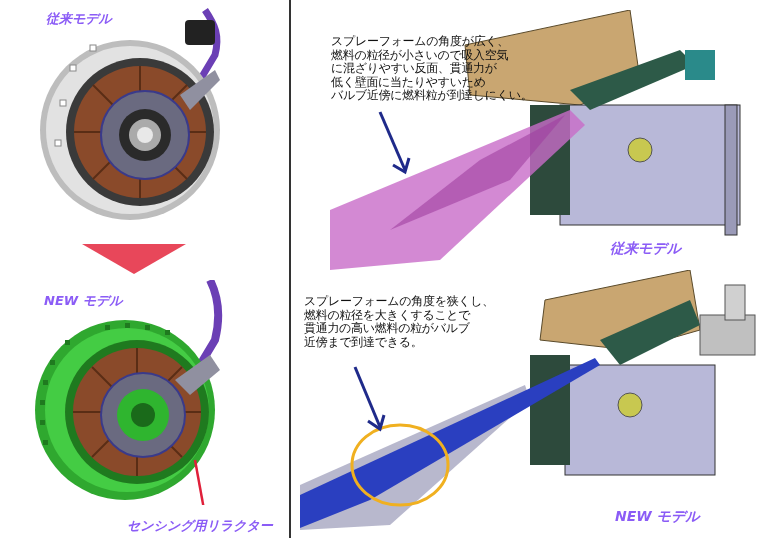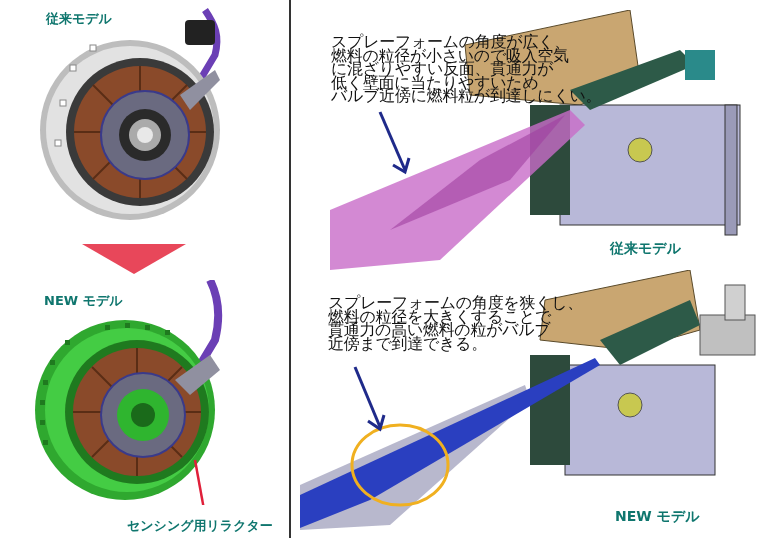--- a/index.html
+++ b/index.html
@@ -1,19 +1,19 @@
 <!DOCTYPE html>
 <html><head>
 <meta charset="utf-8">
 <style>
   html,body{margin:0;padding:0;background:#fff;}
   body{width:757px;height:538px;position:relative;overflow:hidden;font-family:"DejaVu Sans","Liberation Sans",sans-serif;}
   .abs{position:absolute;}
-  .label-bold{font-weight:bold;font-size:13px;color:#0f766e;white-space:nowrap;}
-  .note{font-size:16px;line-height:13.5px;color:#111;white-space:pre;letter-spacing:-0.3px;}
+  .label-bold{font-weight:bold;font-size:13px;color:#8b5cf6;white-space:nowrap;font-style:italic;}
+  .note{font-size:12px;line-height:13.5px;color:#111;white-space:pre;letter-spacing:-0.3px;}
   .divider{position:absolute;left:289px;top:0;width:2px;height:538px;background:#333;}
   svg{position:absolute;}
 </style>
 </head>
 <body>
 
 <div>
 
   <div class="abs label-bold" style="left:46px;top:10px;">従来モデル</div>
 
@@ -129,21 +129,21 @@
     <rect x="425" y="15" width="20" height="35" fill="#d0d0d0" stroke="#555"></rect>
     <circle cx="330" cy="135" r="12" fill="#c8c850" stroke="#555"></circle>
 
     <polygon points="0,215 0,260 90,255 230,130 225,115" fill="#b0b0c8" opacity="0.9"></polygon>
 
     <polygon points="0,225 0,258 70,230 300,95 295,88" fill="#2a3fc0"></polygon>
 
     <ellipse cx="100" cy="195" rx="48" ry="40" fill="none" stroke="#f0b020" stroke-width="3"></ellipse>
   </svg>
 
-  <div class="abs note" style="left:328px;top:296px;">スプレーフォームの角度を狭くし、
+  <div class="abs note" style="left:304px;top:296px;font-family:Liberation Mono, monospace;">スプレーフォームの角度を狭くし、
 燃料の粒径を大きくすることで
 貫通力の高い燃料の粒がバルブ
 近傍まで到達できる。</div>
 
   <svg style="left:350px;top:365px;" width="40" height="70" viewBox="0 0 40 70">
     <line x1="5" y1="2" x2="30" y2="62" stroke="#1f2a8a" stroke-width="3"></line>
     <polyline points="18,56 30,64 34,50" fill="none" stroke="#1f2a8a" stroke-width="3"></polyline>
   </svg>
 
   <div class="abs label-bold" style="left:615px;top:508px;font-size:14px;">NEW モデル</div>

